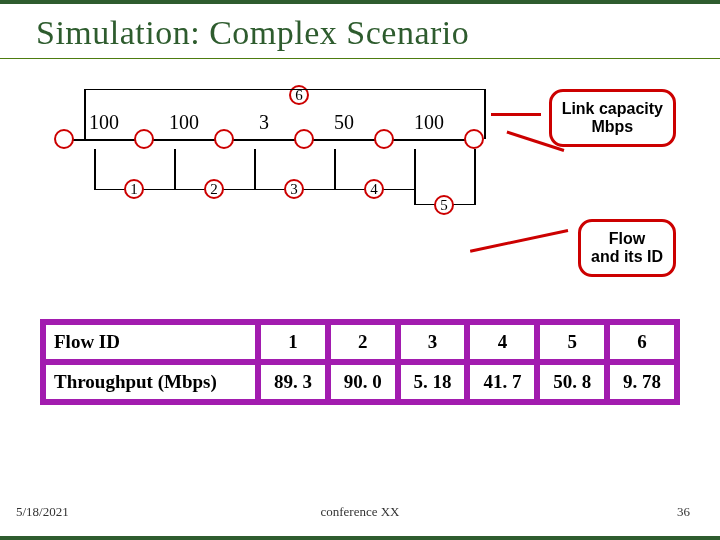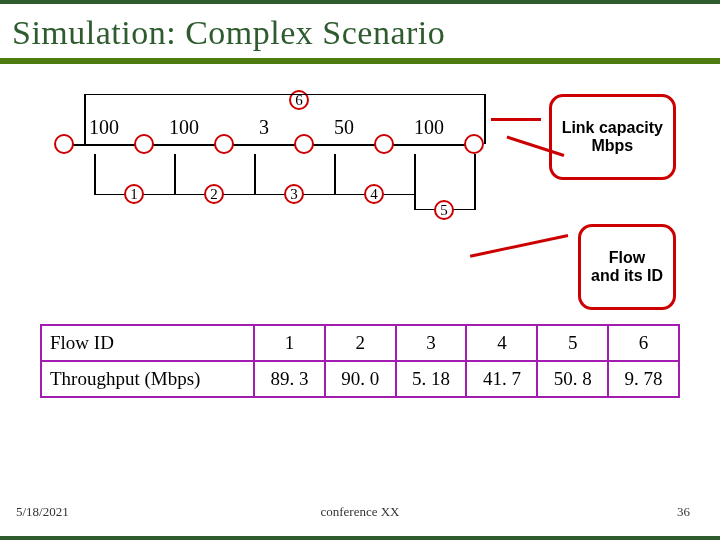--- a/index.html
+++ b/index.html
@@ -1,30 +1,30 @@
 <!DOCTYPE html>
 <html><head>
 <meta charset="utf-8">
 <style>
   *{box-sizing:border-box;margin:0;padding:0}
   html,body{width:720px;height:540px;font-family:"Times New Roman",serif;background:#fff;color:#000}
   .slide{width:720px;height:540px;position:relative;border-top:4px solid #2e5c2e;border-bottom:4px solid #2e5c2e;padding:0}
-  .title-wrap{border-bottom:6px solid #4d7c0f;padding:10px 12px 6px}
+  .title-wrap{border-bottom:1px solid #4d7c0f;padding:10px 36px 6px}
   .title{font-size:34px;color:#2e5c2e;letter-spacing:.5px}
   .diagram{position:relative;height:200px;margin:30px 24px 10px}
   .node{position:absolute;width:20px;height:20px;border:2px solid #c00;border-radius:50%;background:#fff}
   .link-h{position:absolute;height:2px;background:#000}
   .link-v{position:absolute;width:2px;background:#000}
   .cap{position:absolute;font:20px "Times New Roman";text-align:center;transform:translateX(-50%)}
   .fid{position:absolute;width:20px;height:20px;border:2px solid #c00;border-radius:50%;font:15px "Times New Roman";display:flex;align-items:center;justify-content:center;background:#fff}
-  .callout{position:absolute;border:3px solid #c00;border-radius:14px;padding:22px 10px;font:bold 16px Arial,sans-serif;text-align:center;background:#fff}
+  .callout{position:absolute;border:3px solid #c00;border-radius:14px;padding:8px 10px;font:bold 16px Arial,sans-serif;text-align:center;background:#fff}
   .arrow-line{position:absolute;background:#c00}
   .tableWrap{margin:30px 40px 0}
   table{border-collapse:collapse;width:100%;font-size:19px}
-  th,td{border:2px solid #a21caf;padding:6px 8px;text-align:center;font-weight:400}
+  th,td{border:6px solid #a21caf;padding:6px 8px;text-align:center;font-weight:700}
   td.rowhdr,th.rowhdr{text-align:left}
   .footer{position:absolute;bottom:10px;left:0;right:0;font-size:13px;color:#333}
   .date{position:absolute;left:16px;bottom:6px}
   .conf{position:absolute;left:50%;transform:translateX(-50%);bottom:6px}
   .page{position:absolute;right:30px;bottom:6px}
 </style>
 </head>
 <body>
 
 <div class="slide">

